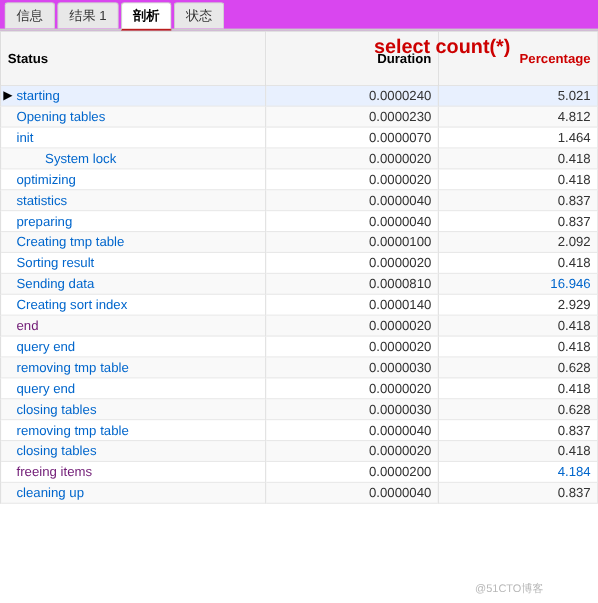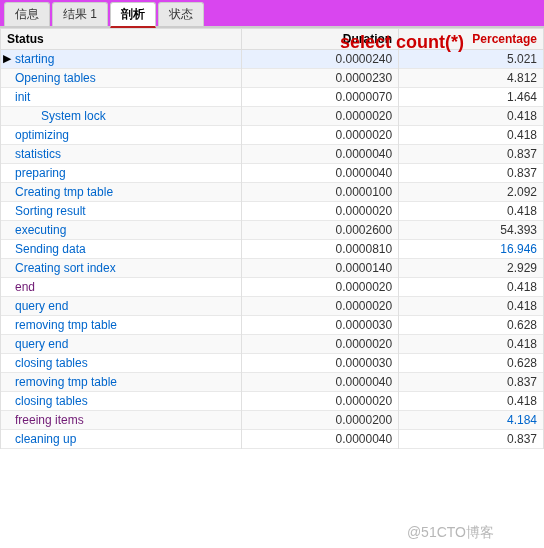--- a/index.html
+++ b/index.html
@@ -51,21 +51,21 @@
 
     table {
       width: 100%;
       border-collapse: collapse;
       table-layout: fixed;
     }
 
     thead th {
       background: #f5f5f5;
       border: 1px solid #ddd;
-      padding: 3px 6px;
+      padding: 17px 6px;
       text-align: left;
       font-weight: bold;
       position: sticky;
       top: 0;
       z-index: 10;
     }
 
     thead th:nth-child(1) { width: 200px; }
     thead th:nth-child(2) { width: 130px; text-align: right; }
     thead th:nth-child(3) { width: 120px; text-align: right; color: #cc0000; }
@@ -124,21 +124,21 @@
       position: relative;
       padding-left: 14px;
     }
 
     
     .watermark {
       position: absolute;
       bottom: 6px;
       right: 50px;
       color: #999;
-      font-size: 14px;
+      font-size: 10px;
       opacity: 0.7;
       pointer-events: none;
       z-index: 30;
     }
   </style>
 </head>
 <body>
 
 <div class="tabs" id="tabs-container">
     <div class="tab">信息</div>
@@ -197,25 +197,20 @@
           <td class="indicator-cell"><span style="color: rgb(0, 102, 204);">Creating tmp table</span></td>
           <td>0.0000100</td>
           <td style="color: rgb(51, 51, 51);">2.092</td>
         </tr>
         <tr>
           <td class="indicator-cell"><span style="color: rgb(0, 102, 204);">Sorting result</span></td>
           <td>0.0000020</td>
           <td style="color: rgb(51, 51, 51);">0.418</td>
         </tr>
         <tr>
-          <td class="indicator-cell"><span style="color: rgb(0, 102, 204);">executing</span></td>
-          <td>0.0002600</td>
-          <td style="color: rgb(51, 51, 51);">54.393</td>
-        </tr>
-        <tr>
           <td class="indicator-cell"><span style="color: rgb(0, 102, 204);">Sending data</span></td>
           <td>0.0000810</td>
           <td style="color: rgb(0, 102, 204);">16.946</td>
         </tr>
         <tr>
           <td class="indicator-cell"><span style="color: rgb(0, 102, 204);">Creating sort index</span></td>
           <td>0.0000140</td>
           <td style="color: rgb(51, 51, 51);">2.929</td>
         </tr>
         <tr>

